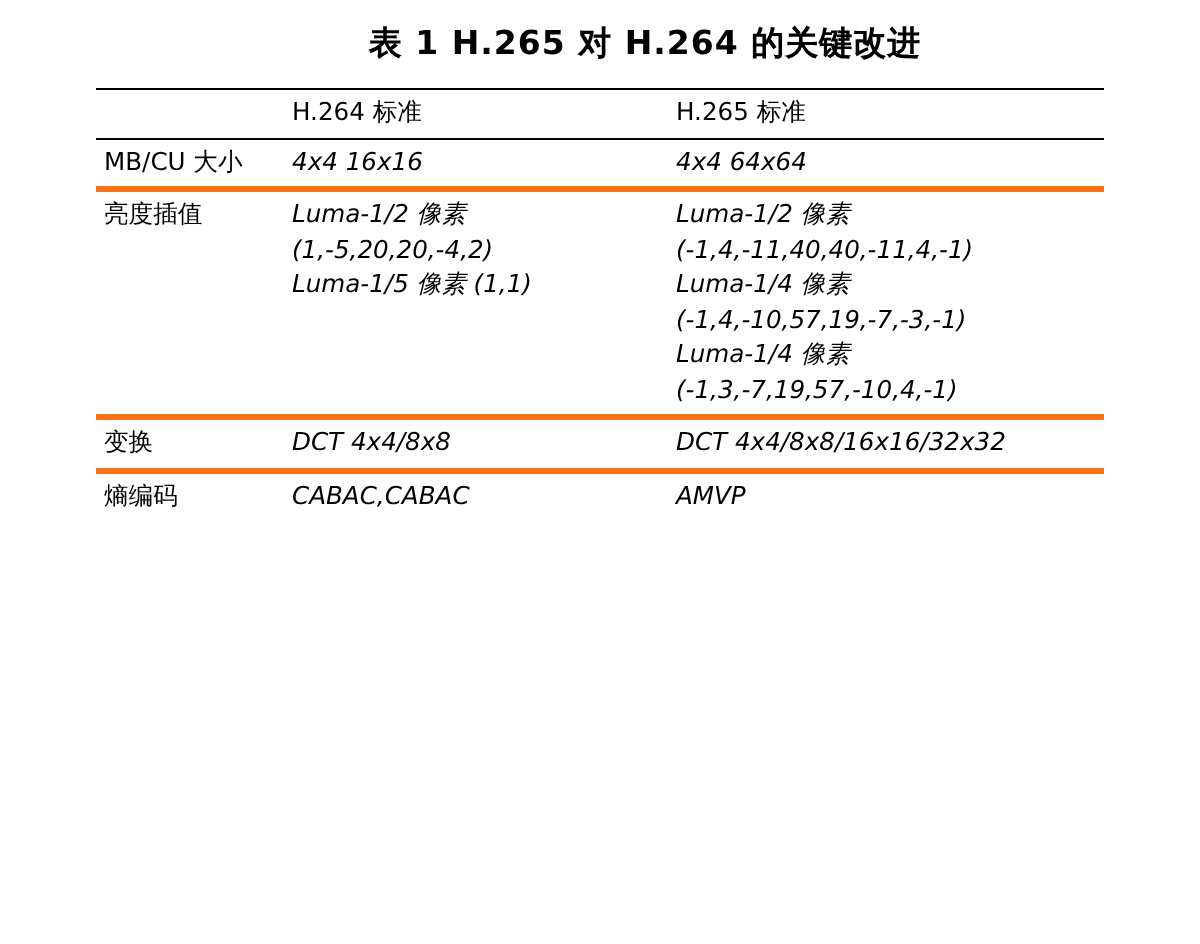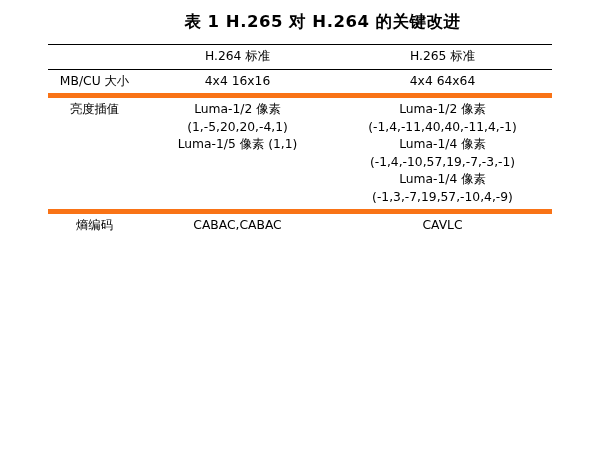--- a/index.html
+++ b/index.html
@@ -35,40 +35,40 @@
     width: 504px;
     margin: 12px auto 0 auto;
     font-size: 12.3px;
     line-height: 1.42;
     table-layout: fixed;
   }
   table.spec td {
     vertical-align: top;
     padding: 3px 5px 3px 4px;
     border: none;
-    text-align: center;
   }
   .col-label { width: 94px; }
   .col-a { width: 192px; }
   .col-b { width: 218px; }
 
   tr.top-rule td {
     border-top: 1.6px solid #000;
   }
   tr.head-rule td {
     border-bottom: 1.1px solid #000;
   }
   tr.row-rule td {
-    border-top: 5px solid #f97316;
+    border-top: 3px solid #f97316;
   }
   tr.bottom-rule td {
     border-bottom: 1.6px solid #000;
   }
   .cell-lines div {
     white-space: normal;
+    font-style: italic;
   }
   .pad-head td {
     padding-top: 5px;
     padding-bottom: 5px;
   }
   .tall td {
     padding-top: 5px;
     padding-bottom: 6px;
   }
 </style>
@@ -98,40 +98,49 @@
           <div>4x4 16x16</div>
         </td>
         <td class="cell-lines">
           <div>4x4 64x64</div>
         </td>
       </tr>
 
       <tr class="row-rule tall">
         <td>亮度插值</td>
         <td class="cell-lines">
-          <div>Luma-1/2 像素 (1,-5,20,20,-4,1)</div>
+          <div>Luma-1/2 像素 (1,-5,20,20,-4,2)</div>
           <div>Luma-1/5 像素 (1,1)</div>
         </td>
         <td class="cell-lines">
           <div>Luma-1/2 像素 (-1,4,-11,40,40,-11,4,-1)</div>
           <div>Luma-1/4 像素 (-1,4,-10,57,19,-7,-3,-1)</div>
-          <div>Luma-1/4 像素 (-1,3,-7,19,57,-10,4,-9)</div>
+          <div>Luma-1/4 像素 (-1,3,-7,19,57,-10,4,-1)</div>
         </td>
       </tr>
 
 
 
 
+      <tr class="row-rule">
+        <td>变换</td>
+        <td class="cell-lines">
+          <div>DCT 4x4/8x8</div>
+        </td>
+        <td class="cell-lines">
+          <div>DCT 4x4/8x8/16x16/32x32</div>
+        </td>
+      </tr>
 
       <tr class="row-rule">
         <td>熵编码</td>
         <td class="cell-lines">
           <div>CABAC,CABAC</div>
         </td>
         <td class="cell-lines">
-          <div>CAVLC</div>
+          <div>AMVP</div>
         </td>
       </tr>
 
     </tbody>
   </table>
 
 </div>
 
 </body></html>

